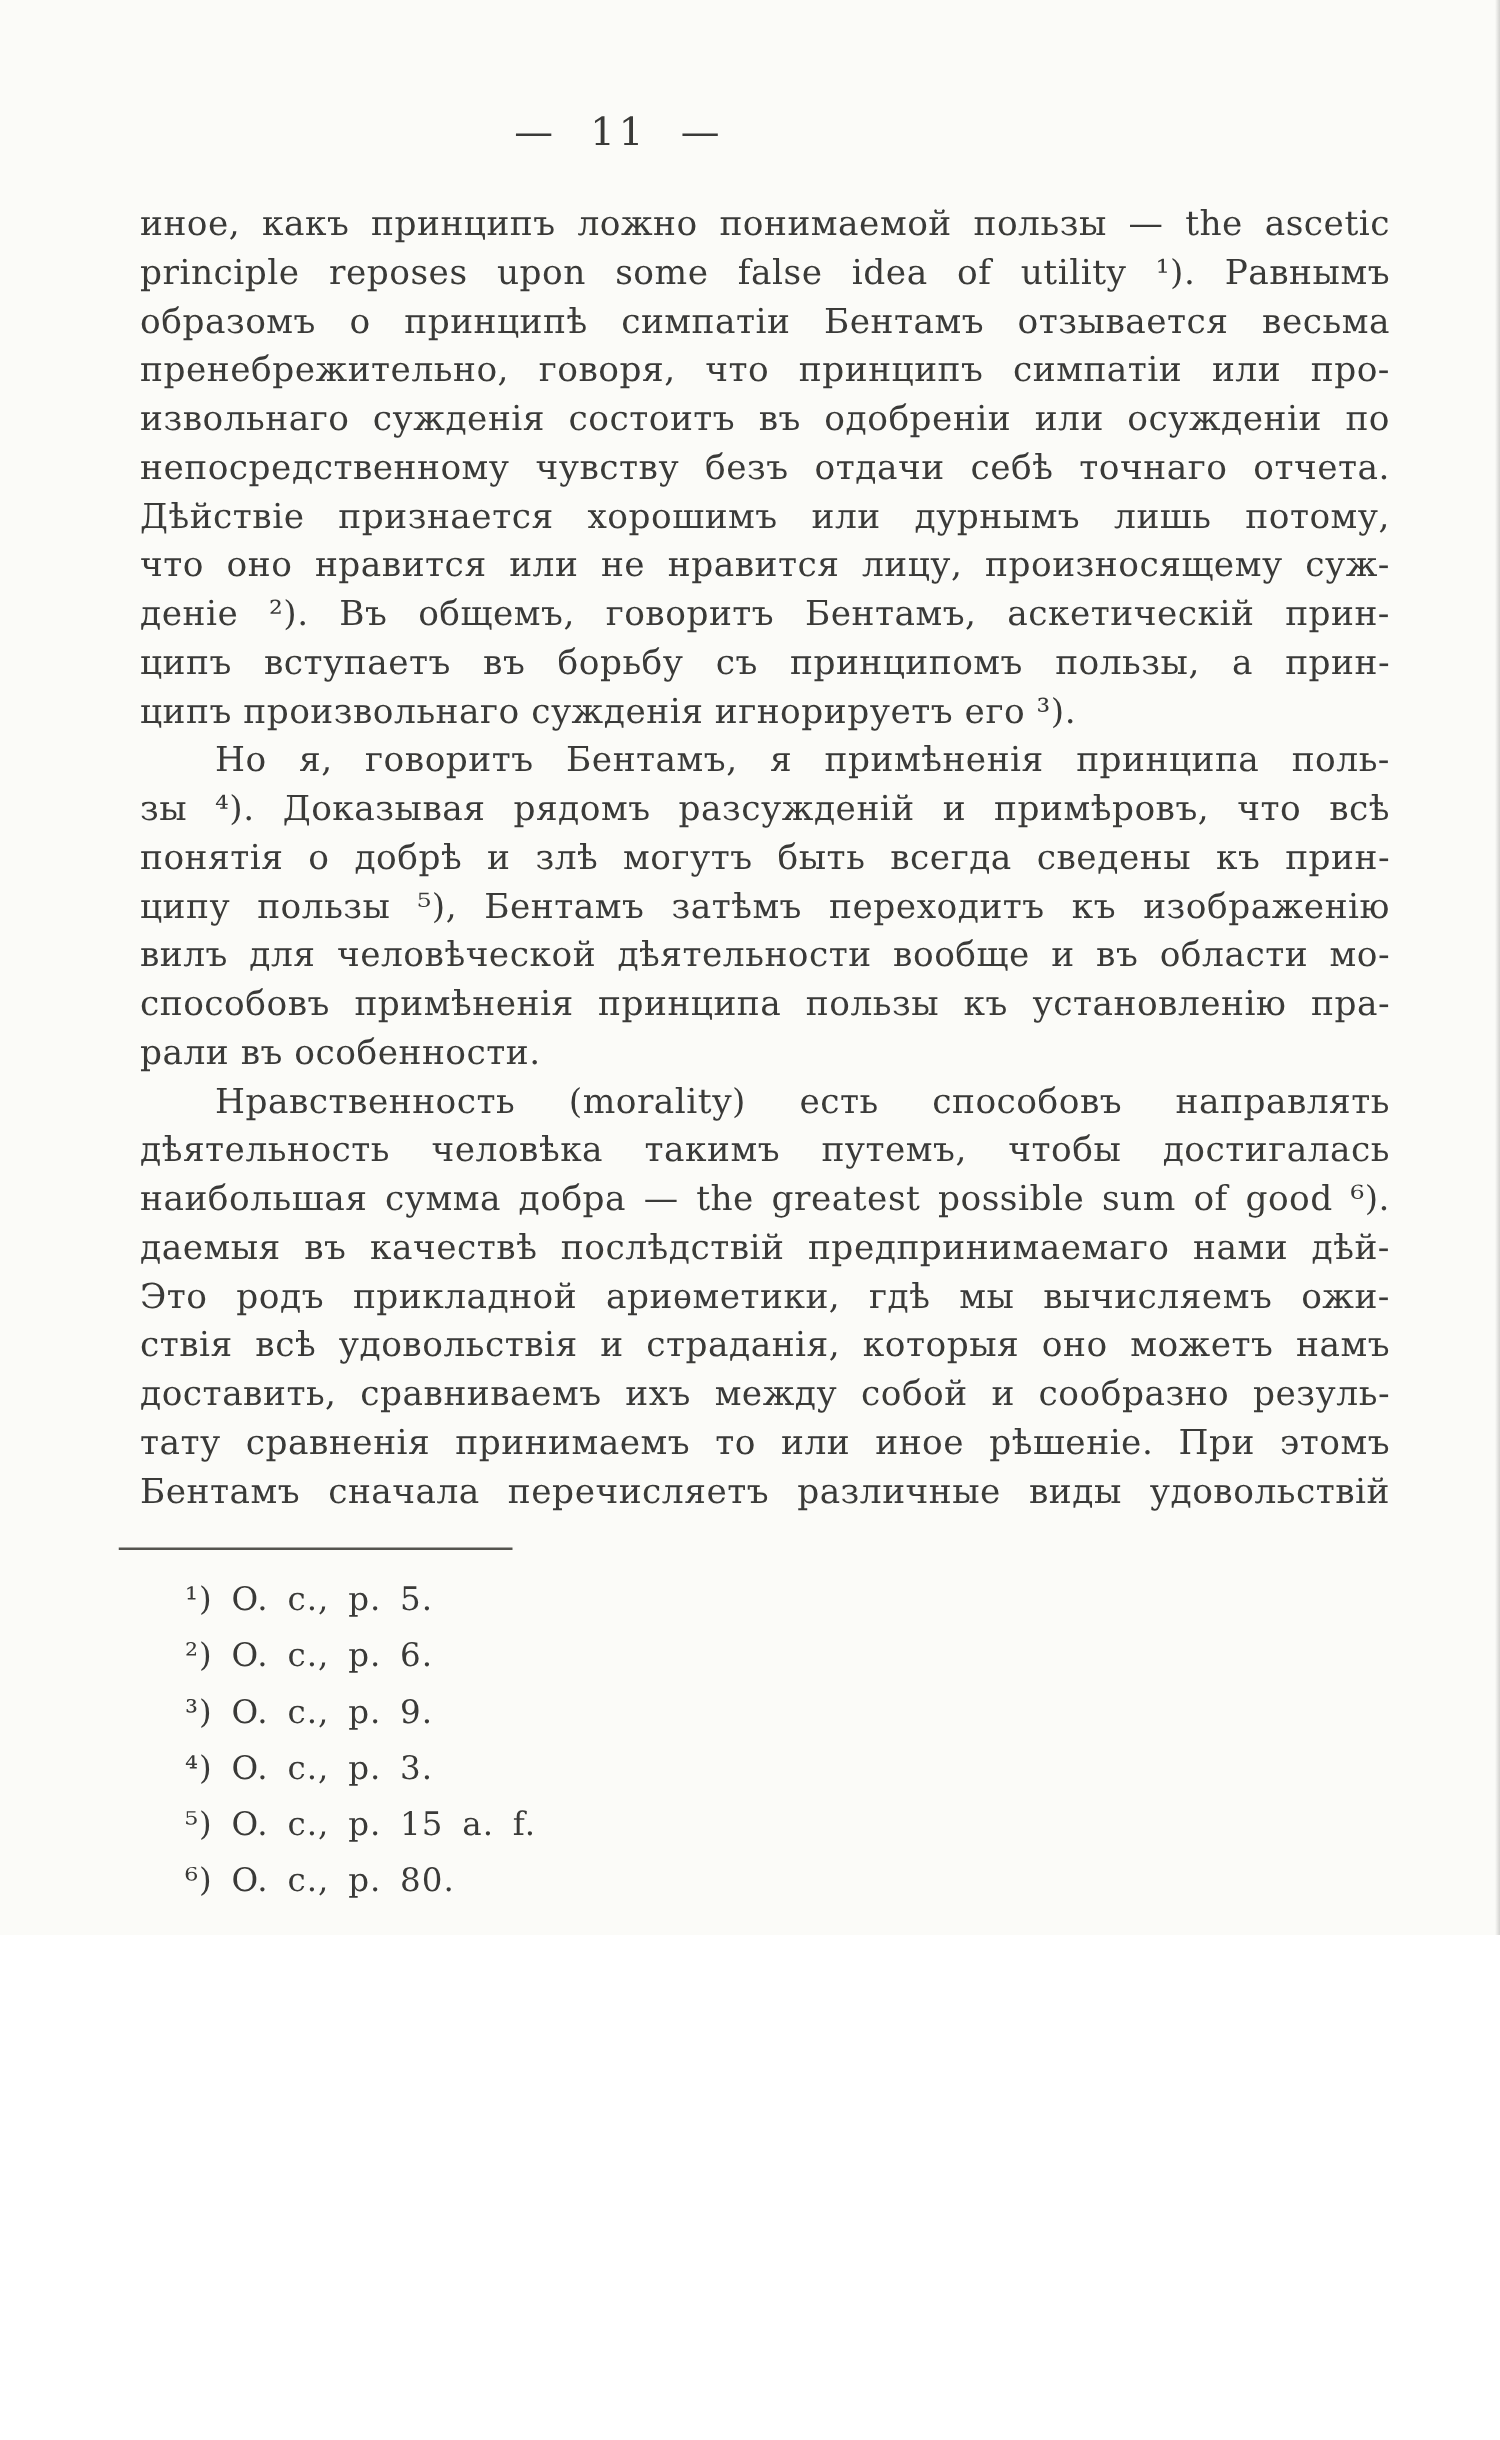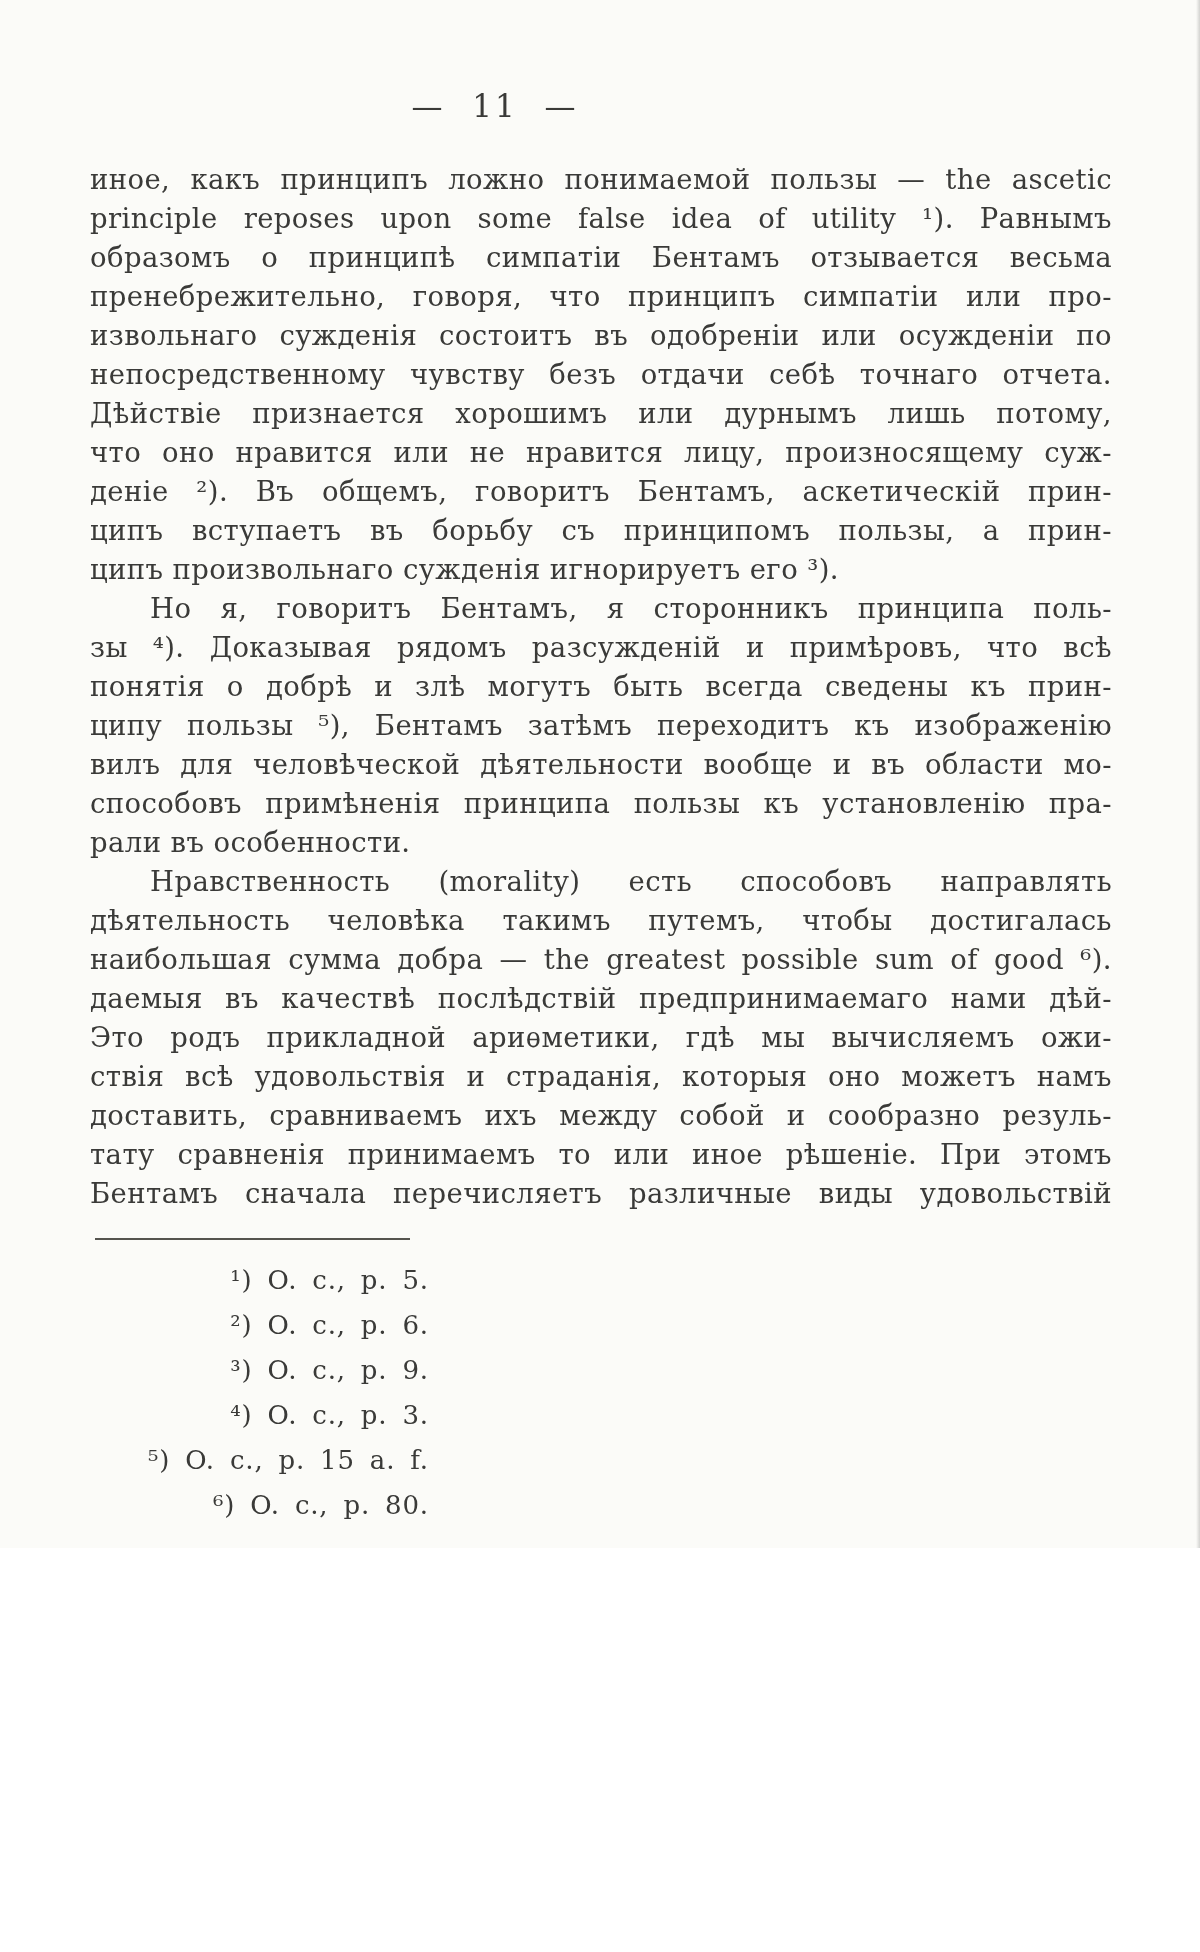--- a/index.html
+++ b/index.html
@@ -46,40 +46,41 @@
     font-size: 27.5px;
     line-height: 39px;
     letter-spacing: 0.4px;
   }
   .paragraph { margin: 0; }
   .line {
     text-align: justify;
     text-align-last: justify;
     text-justify: inter-word;
     white-space: normal;
+    margin-left: 22px;
   }
   .line.indent { padding-left: 60px; }
   .line.short { text-align-last: left; }
   .footnote-rule {
     position: absolute;
     top: 1238px;
     left: 95px;
     width: 315px;
     height: 2px;
     background: #55544f;
   }
   .footnotes {
     position: absolute;
     top: 1258px;
     left: 148px;
     font-size: 26px;
     letter-spacing: 0.8px;
     word-spacing: 6px;
   }
-  .footnote { line-height: 45px; text-align: right; }
+  .footnote { line-height: 45px; }
   .watermark {
     position: absolute;
     top: 1870px;
     right: 115px;
     font-family: "Liberation Sans", sans-serif;
     font-size: 27px;
     color: var(--watermark, #8f8f8d);
     letter-spacing: 0.5px;
   }
 </style>
@@ -99,21 +100,21 @@
         <div class="line">пренебрежительно, говоря, что принципъ симпатіи или про-</div>
         <div class="line">извольнаго сужденія состоитъ въ одобреніи или осужденіи по</div>
         <div class="line">непосредственному чувству безъ отдачи себѣ точнаго отчета.</div>
         <div class="line">Дѣйствіе признается хорошимъ или дурнымъ лишь потому,</div>
         <div class="line">что оно нравится или не нравится лицу, произносящему суж-</div>
         <div class="line">деніе ²). Въ общемъ, говоритъ Бентамъ, аскетическій прин-</div>
         <div class="line">ципъ вступаетъ въ борьбу съ принципомъ пользы, а прин-</div>
         <div class="line short">ципъ произвольнаго сужденія игнорируетъ его ³).</div>
       </div>
       <div class="paragraph">
-        <div class="line indent">Но я, говоритъ Бентамъ, я сторонникъ принципа поль-</div>
+        <div class="line indent">Но я, говоритъ Бентамъ, я примѣненія принципа поль-</div>
         <div class="line">зы ⁴). Доказывая рядомъ разсужденій и примѣровъ, что всѣ</div>
         <div class="line">понятія о добрѣ и злѣ могутъ быть всегда сведены къ прин-</div>
         <div class="line">ципу пользы ⁵), Бентамъ затѣмъ переходитъ къ изображенію</div>
         <div class="line">вилъ для человѣческой дѣятельности вообще и въ области мо-</div>
         <div class="line">способовъ примѣненія принципа пользы къ установленію пра-</div>
         <div class="line short">рали въ особенности.</div>
       </div>
       <div class="paragraph">
         <div class="line indent">Нравственность (morality) есть способовъ направлять</div>
         <div class="line">дѣятельность человѣка такимъ путемъ, чтобы достигалась</div>

